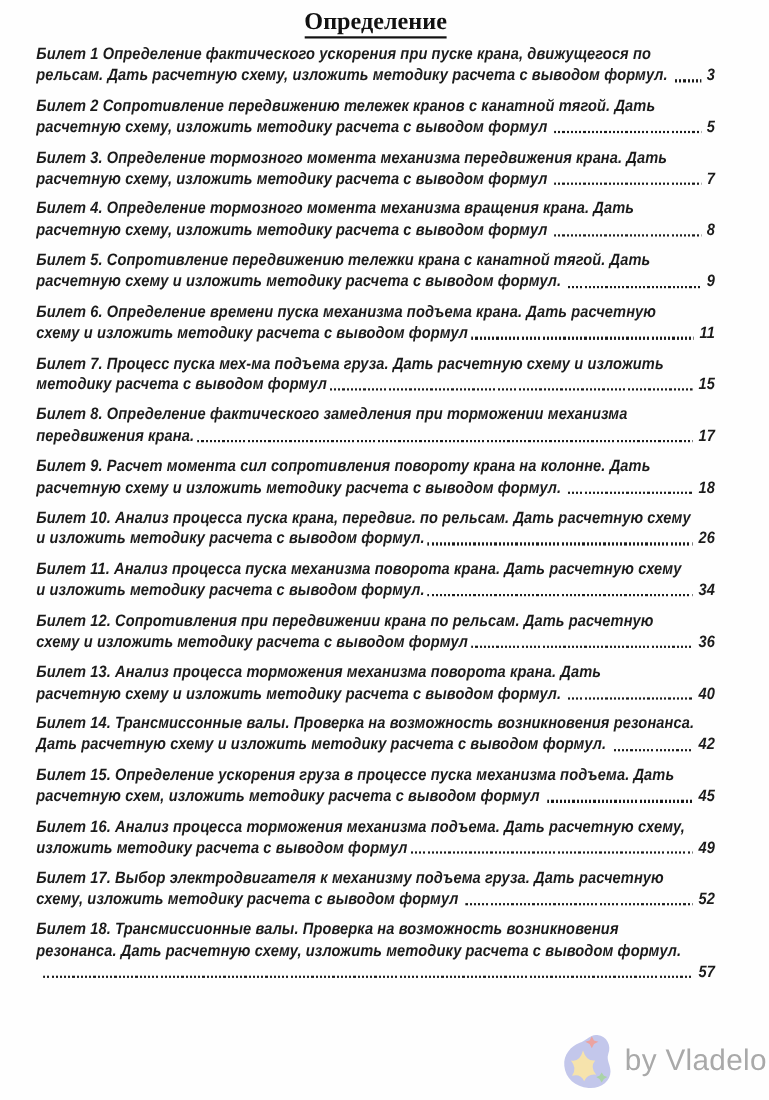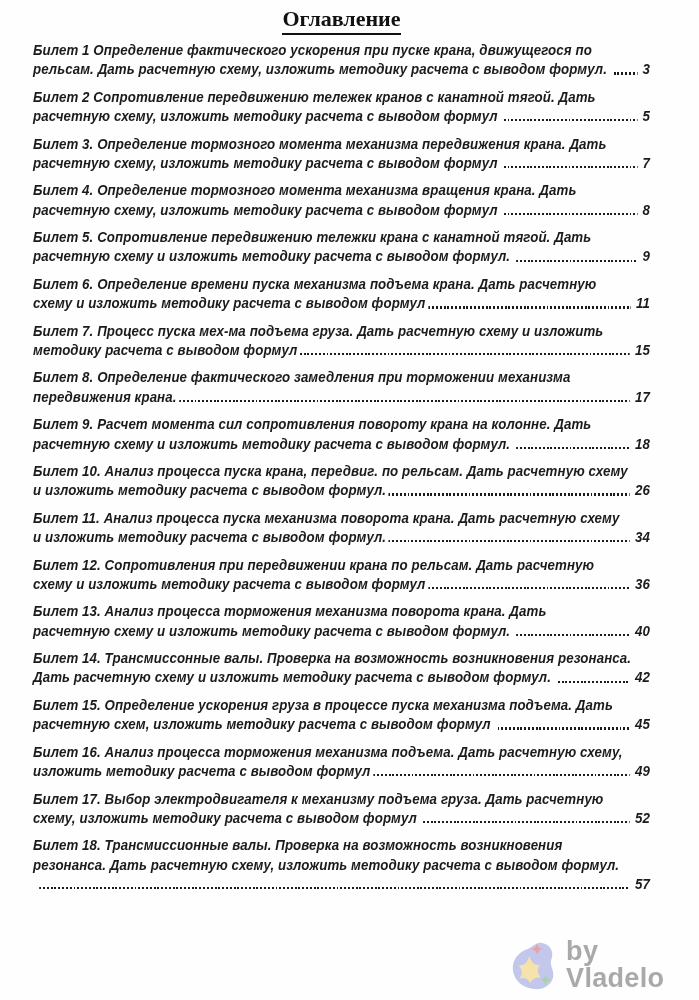--- a/index.html
+++ b/index.html
@@ -61,34 +61,34 @@
   .watermark {
     position: absolute;
     left: 510px;
     top: 938px;
     display: flex;
     align-items: center;
     gap: 7px;
   }
   .wm-text {
     font-size: 27px;
-    font-weight: bold;
+    font-weight: normal;
     color: #a9a9a9;
     letter-spacing: 0.3px;
     line-height: 1;
   }
   .wm-logo { display: block; }
 </style>
 </head>
 <body>
 
 <div class="page">
 
   <div class="title-row">
-    <span class="title">Оглавление</span>
+    <span class="title">Определение</span>
   </div>
 
   <div class="toc">
       <div class="entry">
         <div class="line">Билет 1 Определение фактического ускорения при пуске крана, движущегося по</div>
         <div class="lastline">
           <span class="last-text">рельсам. Дать расчетную схему, изложить методику расчета с выводом формул. </span>
           <span class="leader"></span>
           <span class="pagenum">3</span>
         </div>

